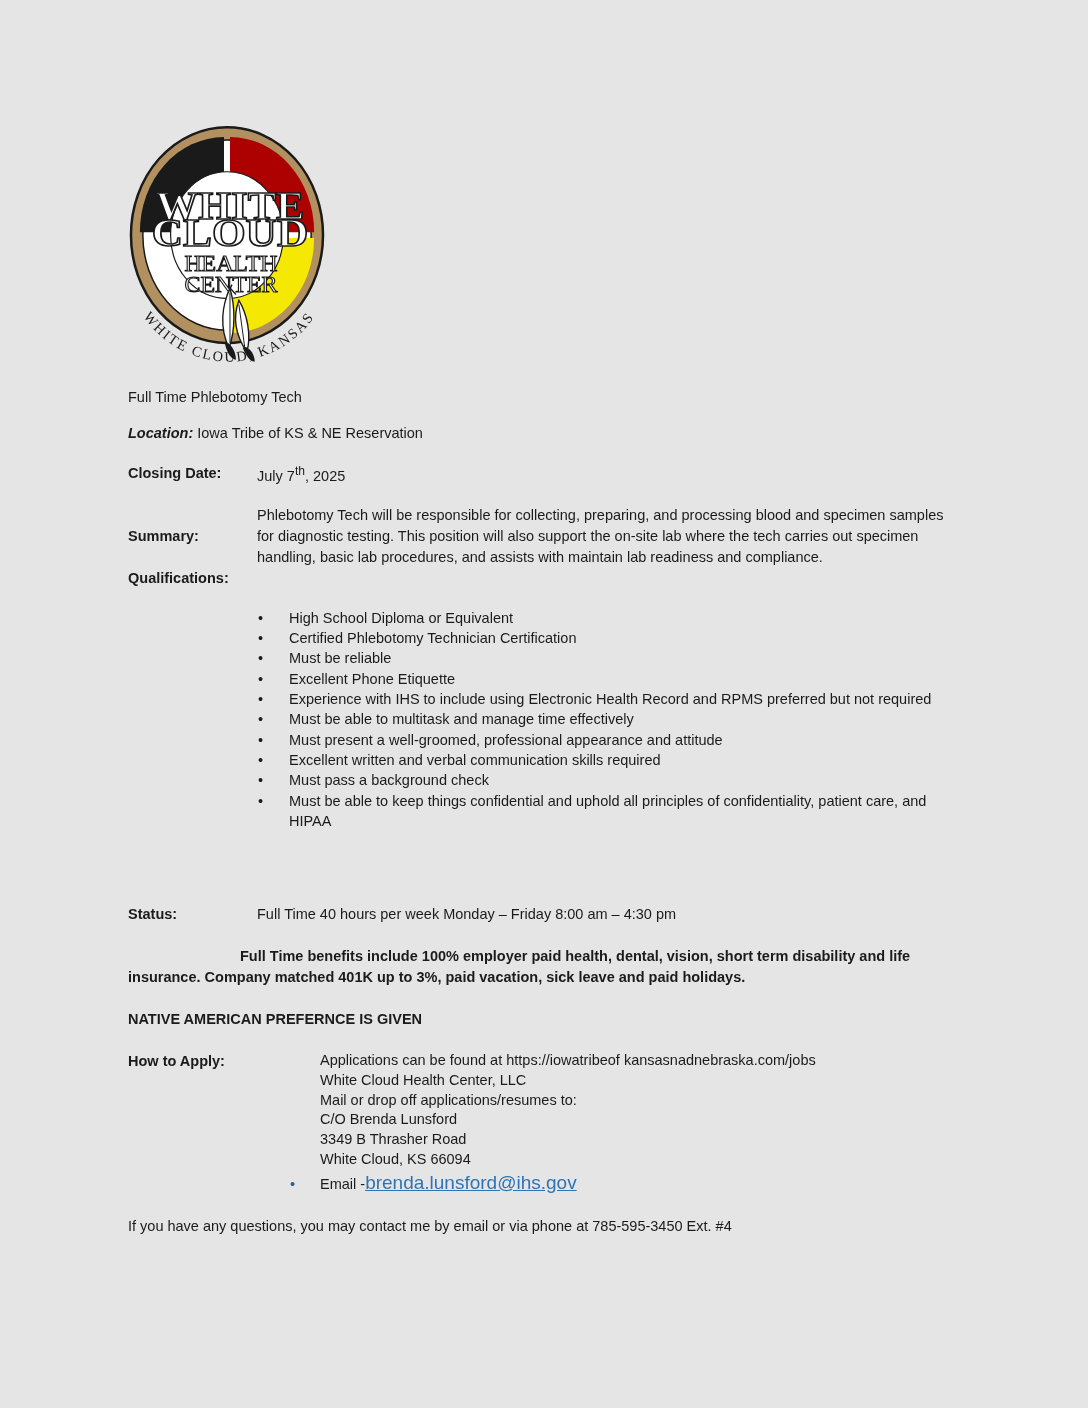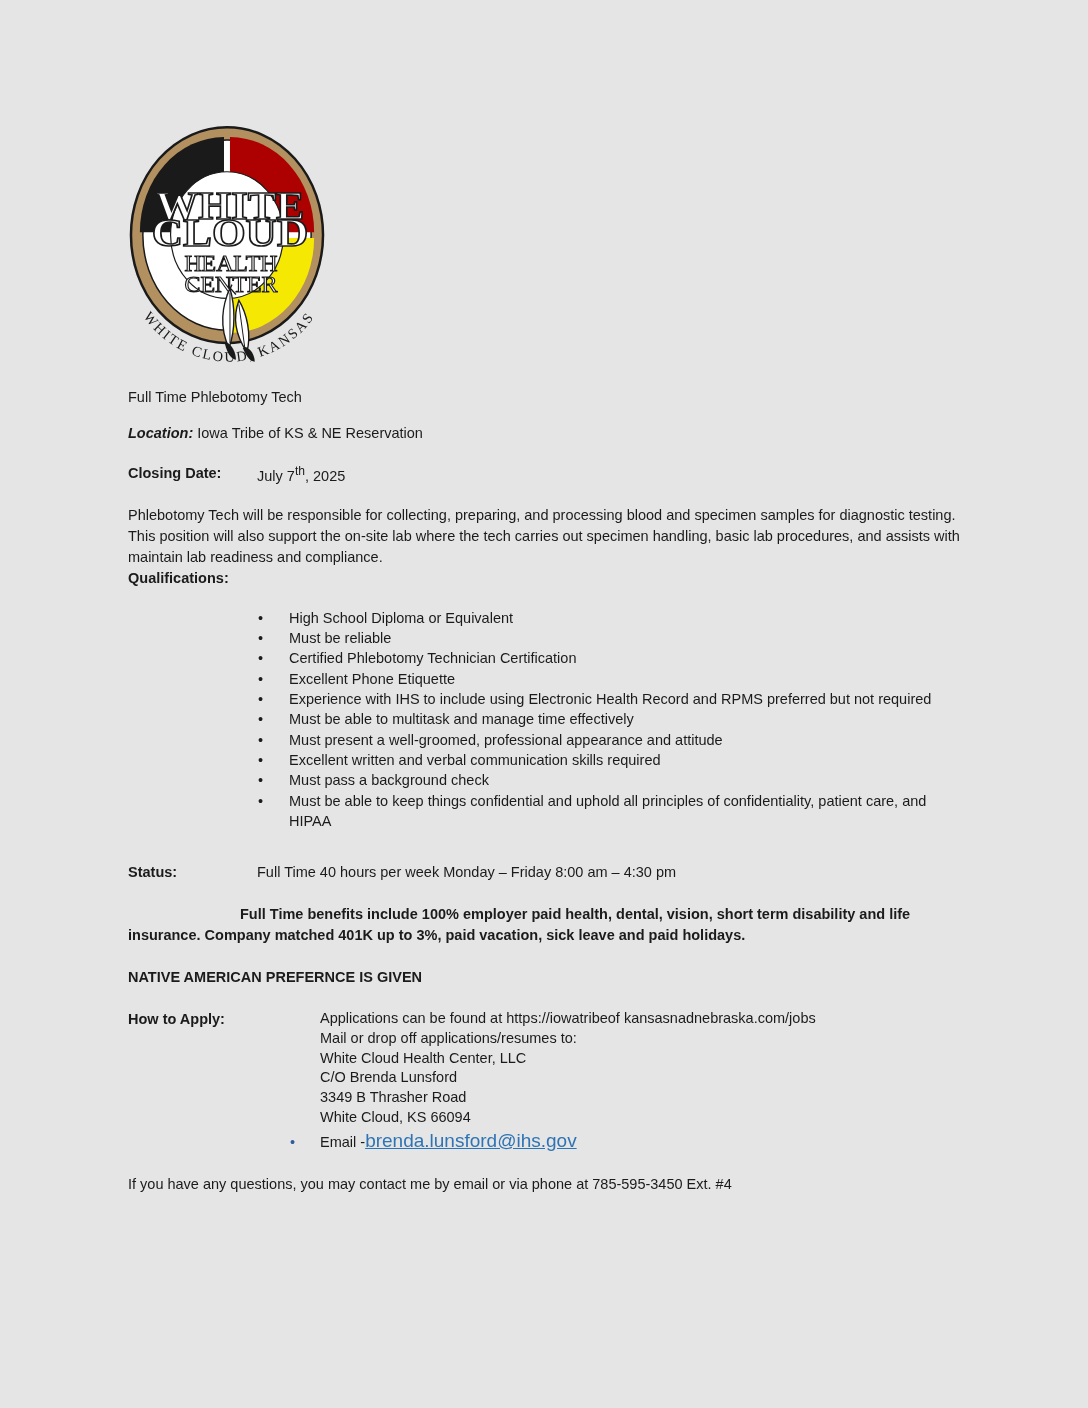--- a/index.html
+++ b/index.html
@@ -42,21 +42,21 @@
   .inline-line { margin: 0 0 18px 0; }
   .row { display: flex; margin: 0 0 19px 0; align-items: center; }
   .row-label { width: 129px; flex: none; font-weight: bold; }
   .row-value { flex: 1; }
   .summary-row { margin-bottom: 0; }
   .summary-row .row-value { line-height: 21px; }
   .quals-label { font-weight: bold; margin: 0; }
   ul.bullets { list-style: none; margin: 20px 0 0 0; padding: 0 0 0 130px; }
   ul.bullets li { position: relative; padding-left: 31px; line-height: 20.3px; }
   ul.bullets li::before { content: "\2022"; position: absolute; left: 0; top: 0; }
-  .status-row { margin: 31px 0 0 0; }
+  .status-row { margin: 73px 0 0 0; }
   .benefits { font-weight: bold; margin: 22px 0 0 0; text-indent: 112px; line-height: 21px; }
   .native { font-weight: bold; margin: 21px 0 0 0; }
   .apply-row { display: flex; margin: 22px 0 16px 0; }
   .apply-label { width: 192px; flex: none; font-weight: bold; }
   .apply-lines div { line-height: 19.8px; }
   .email-row { display: flex; align-items: baseline; margin: 3px 0 0 -30px; line-height: 25px; }
   .email-bullet { width: 30px; flex: none; color: var(--bullet-blue, #2E5B9F); }
   .email-link {
     color: var(--link-blue, #2E74B5);
     font-size: 19px;
@@ -111,28 +111,29 @@
   <p class="title">Full Time Phlebotomy Tech</p>
 
   <p class="inline-line"><span class="b">Location:</span><span> Iowa Tribe of KS &amp; NE Reservation</span></p>
 
   <div class="row">
     <span class="row-label">Closing Date:</span>
     <span class="row-value"><span>July 7</span><sup>th</sup><span>, 2025</span></span>
   </div>
 
   <div class="row summary-row">
+    <span class="row-label">Summary:</span>
     <span class="row-value">Phlebotomy Tech will be responsible for collecting, preparing, and processing blood and specimen samples for diagnostic testing. This position will also support the on-site lab where the tech carries out specimen handling, basic lab procedures, and assists with maintain lab readiness and compliance.</span>
   </div>
 
   <p class="quals-label">Qualifications:</p>
   <ul class="bullets">
       <li>High School Diploma or Equivalent</li>
+      <li>Certified Phlebotomy Technician Certification</li>
       <li>Must be reliable</li>
-      <li>Certified Phlebotomy Technician Certification</li>
       <li>Excellent Phone Etiquette</li>
       <li>Experience with IHS to include using Electronic Health Record and RPMS preferred but not required</li>
       <li>Must be able to multitask and manage time effectively</li>
       <li>Must present a well-groomed, professional appearance and attitude</li>
       <li>Excellent written and verbal communication skills required</li>
       <li>Must pass a background check</li>
       <li>Must be able to keep things confidential and uphold all principles of confidentiality, patient care, and HIPAA</li>
     </ul>
 
   <div class="row status-row">
@@ -142,22 +143,22 @@
 
   <p class="benefits">Full Time benefits include 100% employer paid health, dental, vision, short term disability and life insurance. Company matched 401K up to 3%, paid vacation, sick leave and paid holidays.</p>
 
   <p class="native">NATIVE AMERICAN PREFERNCE IS GIVEN</p>
 
   <div class="apply-row">
     <span class="apply-label">How to Apply:</span>
     <div class="apply-lines">
       <div>
           <div>Applications can be found at https://iowatribeof kansasnadnebraska.com/jobs</div>
+          <div>White Cloud Health Center, LLC</div>
           <div>Mail or drop off applications/resumes to:</div>
-          <div>White Cloud Health Center, LLC</div>
           <div>C/O Brenda Lunsford</div>
           <div>3349 B Thrasher Road</div>
           <div>White Cloud, KS 66094</div>
         </div>
       <div class="email-row">
         <span class="email-bullet">•</span>
           <span class="email-label">Email - </span>
           <a class="email-link">brenda.lunsford@ihs.gov</a>
       </div>
     </div>

